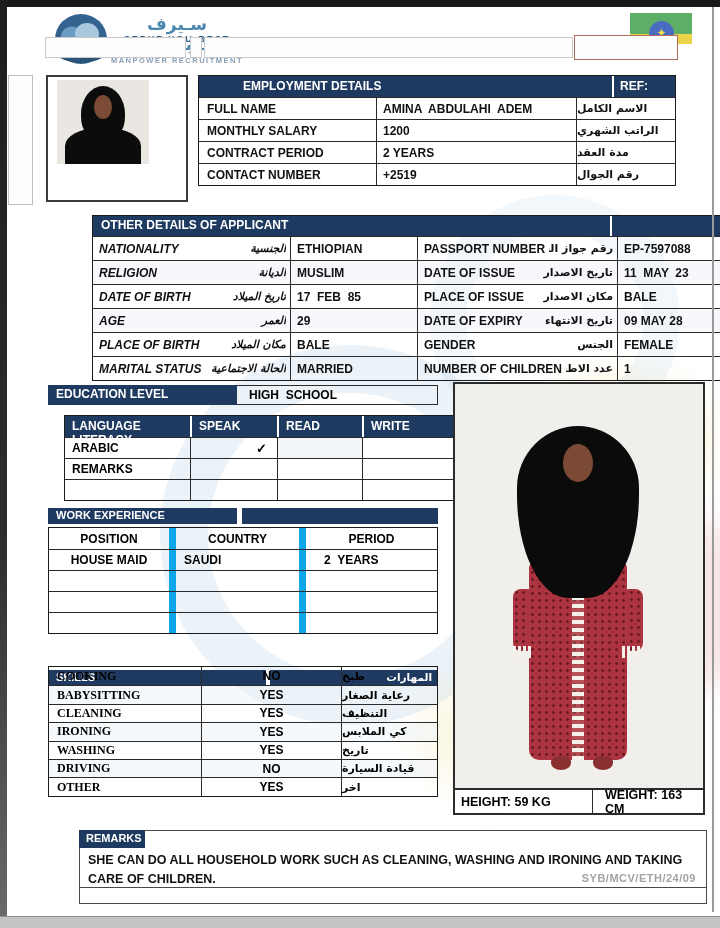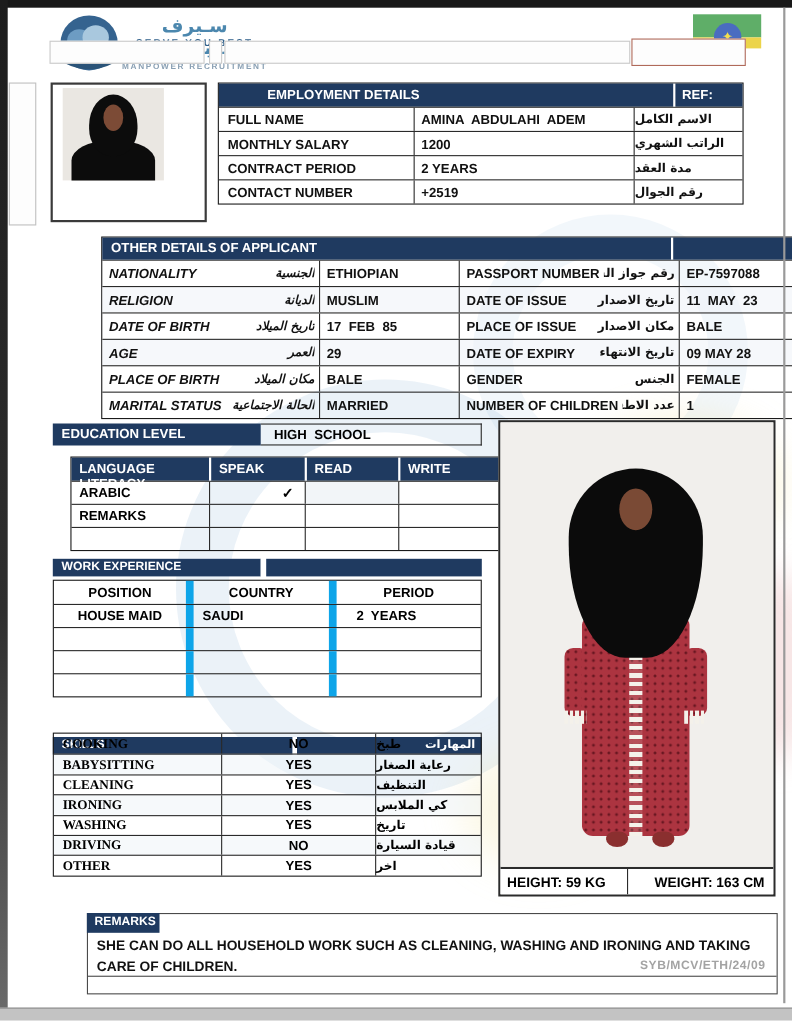--- a/index.html
+++ b/index.html
@@ -135,21 +135,21 @@
                background-image:radial-gradient(rgba(50,0,8,0.55) 1px, transparent 1.6px); background-size:7px 7px; border-radius:8px; }
   .bp-sleeve.l { left:58px; } .bp-sleeve.r { left:166px; }
   .bp-cuff { position:absolute; top:262px; width:20px; height:12px; background:repeating-linear-gradient(90deg,#f4f1ea 0 3px, rgba(244,241,234,0) 3px 5px); }
   .bp-cuff.l { left:58px; } .bp-cuff.r { left:167px; }
   .bp-lace { position:absolute; left:117px; top:180px; width:12px; height:196px;
              background:repeating-linear-gradient(180deg,#f4f1ea 0 4px, rgba(244,241,234,0.15) 4px 8px); }
   .bp-foot { position:absolute; top:372px; width:20px; height:14px; background:#8a2f2f; border-radius:40% 40% 50% 50%; }
   .bp-foot.l { left:96px; } .bp-foot.r { left:138px; }
   .hw-row { height:25px; border-top:2px solid #2b2b2b; display:flex; align-items:center; background:#fff; }
   .hw-row .hw1 { width:115px; padding-left:6px; font-size:12.5px; font-weight:bold; }
-  .hw-row .hw2 { flex:1; padding-left:24px; font-size:12.5px; font-weight:bold; border-left:1.5px solid #2b2b2b; align-self:stretch; display:flex; align-items:center; }
+  .hw-row .hw2 { flex:1; padding-left:12px; font-size:12.5px; font-weight:bold; border-left:1.5px solid #2b2b2b; align-self:stretch; display:flex; align-items:center;margin-left:22px; }
 
   
   .remarks { position:absolute; left:79px; top:830px; width:628px; height:74px; border:1px solid #4a4a4a; z-index:1; }
   .rm-tab { position:absolute; left:-1px; top:-1px; width:66px; height:18px; font-size:11px; font-weight:bold; padding:2px 0 0 7px; }
   .rm-text { position:absolute; left:0; top:18px; width:100%; padding:2px 10px 0 8px; font-size:12.5px; font-weight:600; line-height:19px; color:#111; }
   .rm-line { position:absolute; left:0; top:56px; width:100%; height:1px; background:#4a4a4a; }
   .rm-code { position:absolute; right:10px; top:41px; font-size:11px; color:#a3a3a3; font-weight:600; letter-spacing:0.5px; }
 </style>
 </head>
 <body>

